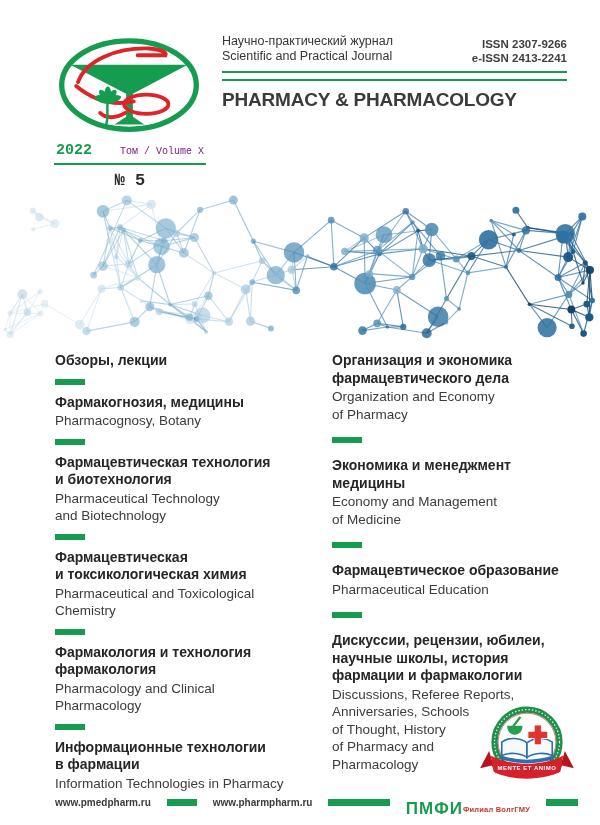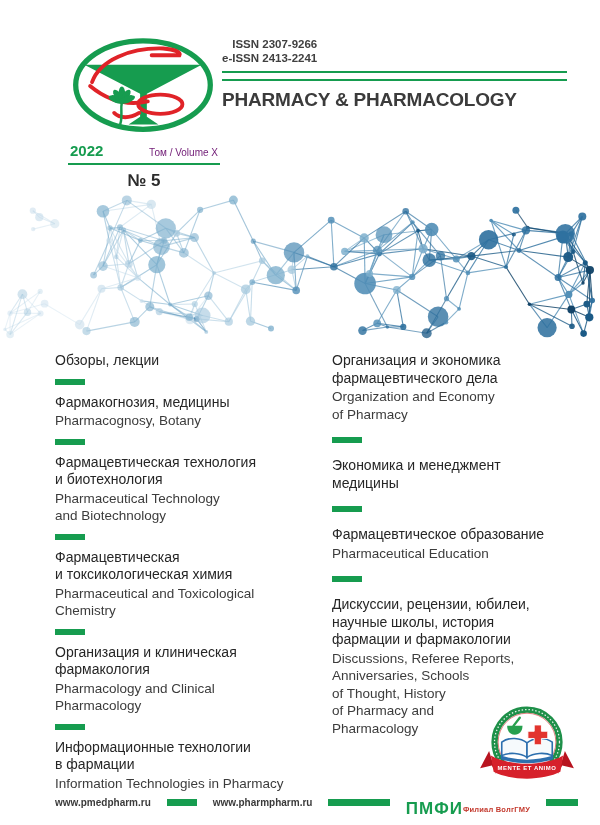--- a/index.html
+++ b/index.html
@@ -1,20 +1,20 @@
 <!DOCTYPE html>
 <html style="--green: #169c4f;"><head>
 <meta charset="utf-8">
 <style>
   html,body{margin:0;padding:0;background:#fff;}
   .page{position:relative;width:600px;height:825px;background:#fff;overflow:hidden;
         font-family:"Liberation Sans","DejaVu Sans",sans-serif;color:#333;}
 
   
-  .logo-block{position:absolute;left:68px;top:36px;width:152px;}
+  .logo-block{position:absolute;left:54px;top:36px;width:152px;font-family:Liberation Mono, monospace;}
   .logo-svg{display:block;width:150px;height:100px;}
   .year-row{display:flex;justify-content:space-between;align-items:baseline;margin-top:6px;padding:0 2px;}
   .year{color:var(--green,#169c4f);font-weight:bold;font-size:15px;}
   .volume{color:#701a75;font-size:10px;}
   .logo-rule{height:2px;background:var(--green,#169c4f);margin-top:4px;}
   .issue{margin-top:6px;text-align:center;font-weight:bold;font-size:17px;color:#2c2c2c;}
 
   
   .masthead{position:absolute;left:222px;top:34px;width:345px;}
   .mast-top{display:flex;justify-content:space-between;align-items:flex-start;}
@@ -25,21 +25,21 @@
             letter-spacing:-0.8px;color:var(--green,#169c4f);white-space:pre-line;}
   .title-en{margin-top:8px;font-size:19px;font-weight:bold;letter-spacing:-0.2px;color:#3b3b3b;}
 
   
   .molecule{position:absolute;left:0;top:188px;width:600px;height:160px;}
 
   
   .col{position:absolute;top:352px;}
   .col-left{left:55px;width:268px;}
   .col-right{left:332px;width:248px;}
-  .sec-ru{font-weight:normal;font-size:14px;line-height:17.5px;color:#262626;white-space:pre-line;}
+  .sec-ru{font-weight:bold;font-size:14px;line-height:17.5px;color:#262626;white-space:pre-line;}
   .sec-en{font-size:13.5px;line-height:17.5px;color:#3c3c3c;white-space:pre-line;margin-top:1px;}
   .dash{width:30px;height:6px;background:var(--green,#169c4f);margin:9px 0;}
   .col-right .dash{margin:14px 0;}
 
   
   .footer-row{position:absolute;left:55px;right:22px;bottom:15px;display:flex;align-items:center;gap:16px;}
   .site{font-size:10px;font-weight:bold;color:#3a3a3a;white-space:nowrap;}
   .bar{height:7px;background:var(--green,#169c4f);flex:0 0 auto;}
   .bar-s1{width:30px;}
   .bar-grow{flex:1 1 auto;}
@@ -79,20 +79,24 @@
     <div class="year-row">
       <span class="year">2022</span>
       <span class="volume">Том / Volume X</span>
     </div>
     <div class="logo-rule"></div>
     <div class="issue">№ 5</div>
   </div>
 
   <div class="masthead">
     <div class="mast-top">
+      <div class="jtype">
+        <div>Научно-практический журнал</div>
+        <div>Scientific and Practical Journal</div>
+      </div>
       <div class="issn">
         <div>ISSN 2307-9266</div>
         <div>e-ISSN 2413-2241</div>
       </div>
     </div>
     <div class="green-rule"></div>
     <div class="green-rule"></div>
     <div class="title-en">PHARMACY &amp; PHARMACOLOGY</div>
   </div>
 
@@ -514,37 +518,39 @@
       <div class="sec-ru">Фармацевтическая технология
 и биотехнология</div>
       <div class="sec-en">Pharmaceutical Technology
 and Biotechnology</div>
       <div class="dash"></div>
       <div class="sec-ru">Фармацевтическая
 и токсикологическая химия</div>
       <div class="sec-en">Pharmaceutical and Toxicological
 Chemistry</div>
       <div class="dash"></div>
-      <div class="sec-ru">Организация и клиническая
+      <div class="sec-ru">Фармакология и технология
 фармакология</div>
       <div class="sec-en">Pharmacology and Clinical
 Pharmacology</div>
       <div class="dash"></div>
       <div class="sec-ru">Информационные технологии
 в фармации</div>
       <div class="sec-en">Information Technologies in Pharmacy</div>
     </div>
   <div class="col col-right">
       <div class="sec-ru">Организация и экономика
 фармацевтического дела</div>
       <div class="sec-en">Organization and Economy
 of Pharmacy</div>
       <div class="dash"></div>
       <div class="sec-ru">Экономика и менеджмент
 медицины</div>
+      <div class="sec-en">Economy and Management
+of Medicine</div>
       <div class="dash"></div>
       <div class="sec-ru">Фармацевтическое образование</div>
       <div class="sec-en">Pharmaceutical Education</div>
       <div class="dash"></div>
       <div class="sec-ru">Дискуссии, рецензии, юбилеи,
 научные школы, история
 фармации и фармакологии</div>
       <div class="sec-en">Discussions, Referee Reports,
 Anniversaries, Schools
 of Thought, History

